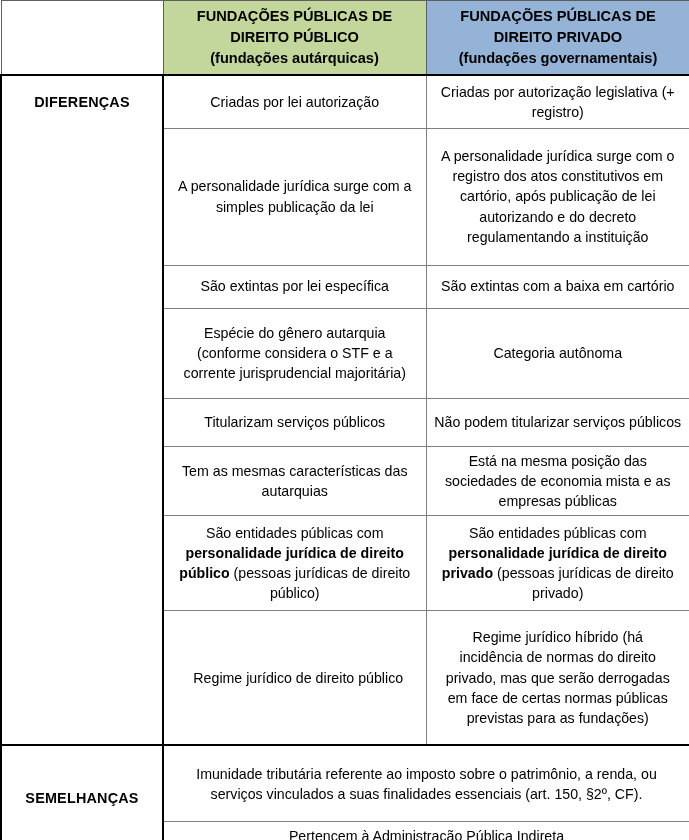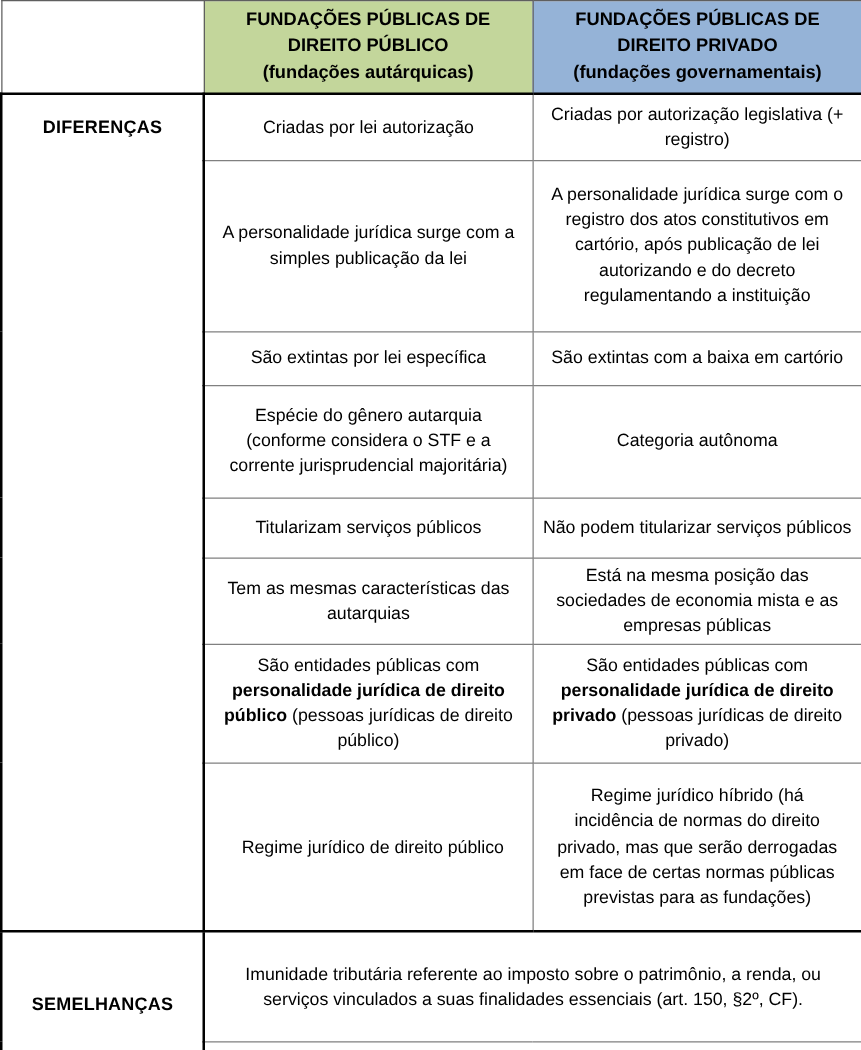--- a/index.html
+++ b/index.html
@@ -173,21 +173,21 @@
         </td>
       </tr>
 
       <tr>
         <td class="bb-heavy" style="height:135px;padding-left:13px;">Regime jurídico de direito público</td>
         <td class="bb-heavy br-heavy wide" style="height:135px;">Regime jurídico híbrido (há incidência de normas do direito privado, mas que serão derrogadas em face de certas normas públicas previstas para as fundações)</td>
       </tr>
 
       <tr>
         <td class="sec-label sec-sem" rowspan="2">SEMELHANÇAS</td>
-        <td class="bt-heavy br-heavy" colspan="2" style="height:88px;">Imunidade tributária referente ao imposto sobre o patrimônio, a renda, ou serviços vinculados a suas finalidades essenciais (art. 150, §2º, CF).</td>
+        <td class="bt-heavy br-heavy" colspan="2" style="height:76px;">Imunidade tributária referente ao imposto sobre o patrimônio, a renda, ou serviços vinculados a suas finalidades essenciais (art. 150, §2º, CF).</td>
       </tr>
 
       <tr>
         <td class="bb-heavy br-heavy" colspan="2" style="height:27px;">Pertencem à Administração Pública Indireta</td>
       </tr>
 
     </tbody>
   </table>
 </div>
 

